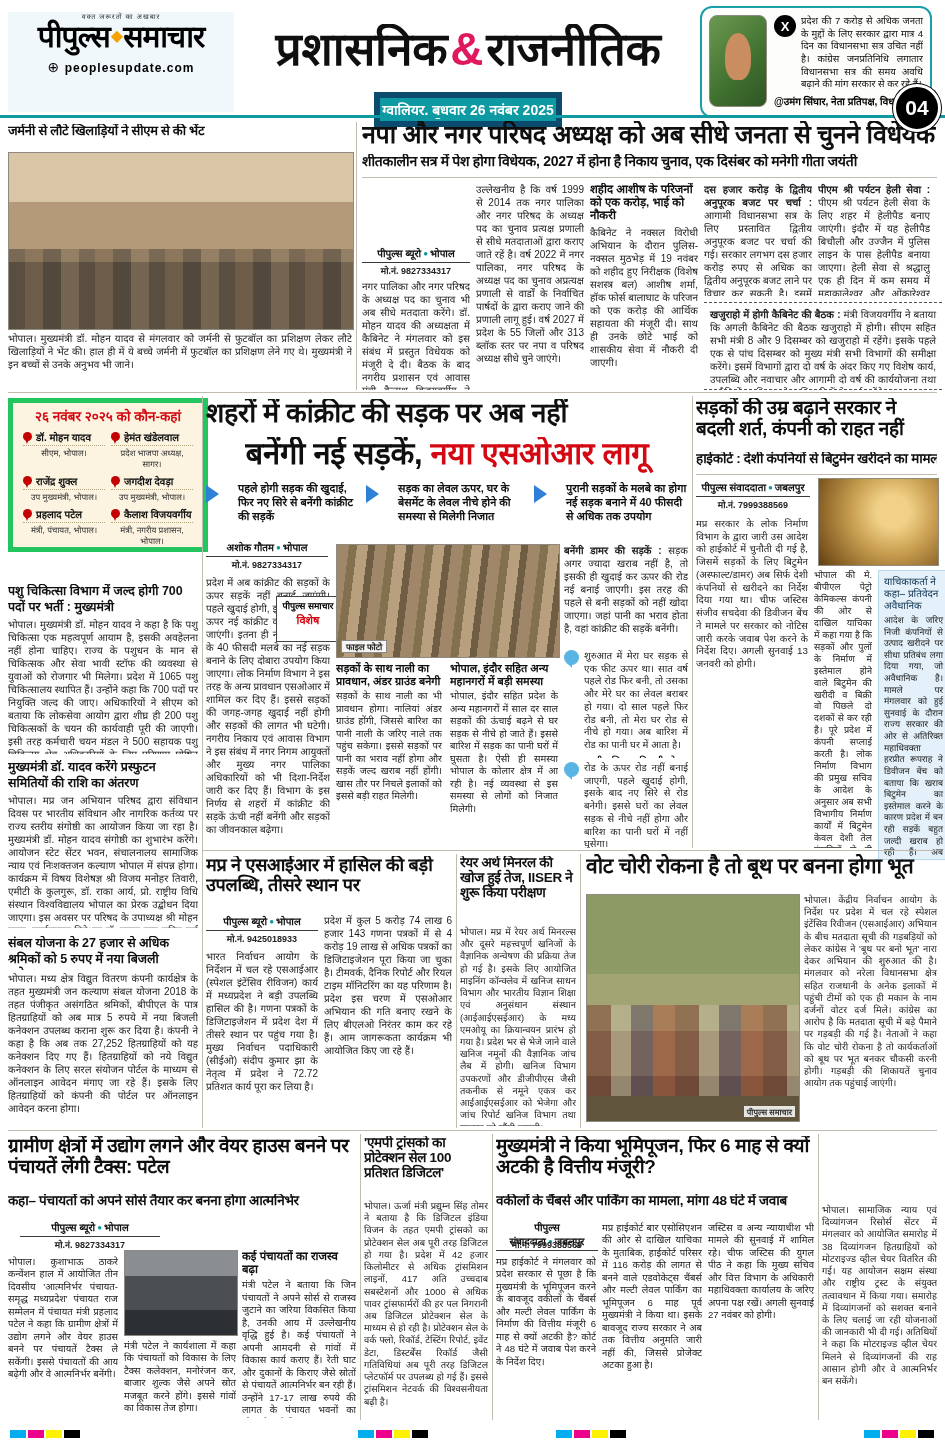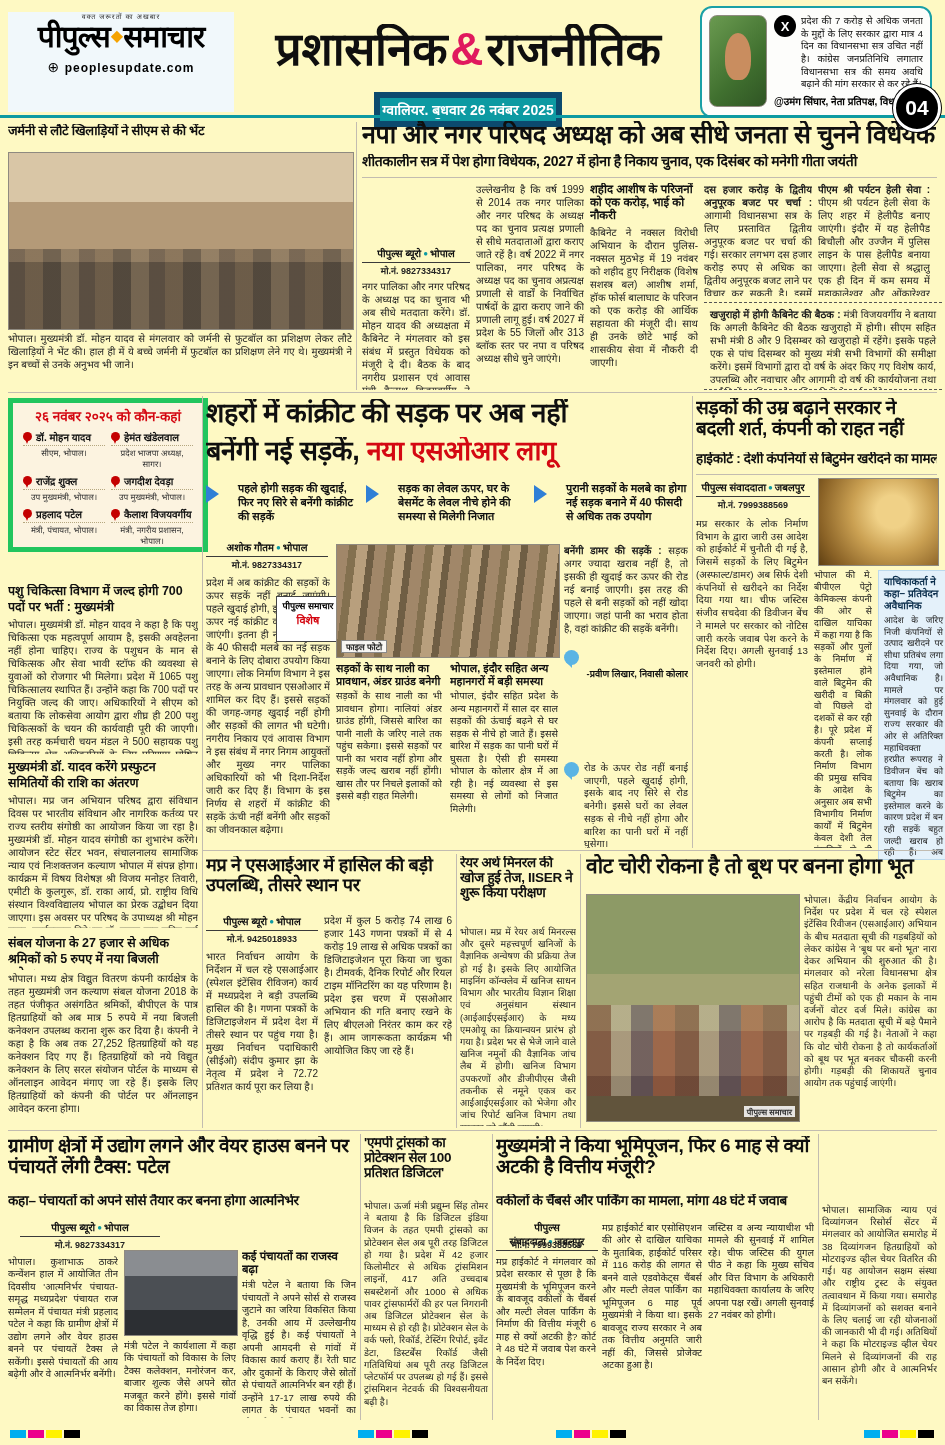--- a/index.html
+++ b/index.html
@@ -1,16 +1,16 @@
 <!DOCTYPE html>
 <html><head>
 <meta charset="utf-8">
 <style>
   html,body{margin:0;padding:0;background:#9a9a9a;}
-  .page{position:relative;width:945px;height:1445px;background:#fef9c3;overflow:hidden;
+  .page{position:relative;width:945px;height:1445px;background:#ffffff;overflow:hidden;
         font-family:"Liberation Sans","DejaVu Sans",sans-serif;color:#1a1a1a;}
   .abs{position:absolute;overflow:hidden;}
   .j{font-size:10px;line-height:1.3;text-align:justify;color:#1d1d1d;}
   .hl{font-weight:bold;color:#0f0f0f;letter-spacing:-0.3px;line-height:1.1;}
   .nowrap{white-space:nowrap;}
   .red{color:#d40812;} .blue{color:#1659b5;}
   .rule-teal{background:#0d9aa2;}
   .byline{font-size:10px;font-weight:bold;text-align:center;border-bottom:1.5px solid #3a3a3a;padding-bottom:2px;color:#111;}
   .byline .dot{color:#0d9aa2;font-size:8px;vertical-align:1px;padding:0 2px;}
   .phone{font-size:9px;text-align:center;color:#222;margin-top:2px;font-weight:bold;}
@@ -61,21 +61,21 @@
   .ww-box{background:#fcf3e0;border:5px solid #22c55e;}
   .ww-title{color:#d40812;font-weight:bold;font-size:13.5px;text-align:center;padding:4px 0 3px;}
   .ww-grid{display:grid;grid-template-columns:1fr 1fr;column-gap:6px;row-gap:5px;padding:2px 10px;}
   .ww-ent{border-left:0;}
   .ww-name{display:flex;gap:4px;font-size:10px;font-weight:bold;justify-content:flex-start;color:#111;}
   .ww-role{font-size:8.3px;color:#333;border-top:1px dotted #b5a77f;margin-top:1px;padding-top:1px;text-align:center;}
   .saar-h{font-size:21px;font-weight:bold;text-align:center;letter-spacing:-0.5px;}
   .saar-item-h{font-size:12.5px;font-weight:bold;line-height:1.25;color:#111;}
   .khaj{border-top:1.5px dashed #555;border-bottom:1.5px dashed #555;padding:5px 6px;}
   .bluebox{background:#e4f1fa;border:1px solid #bcd9ec;padding:5px;}
-  .bluebox .bh{font-size:10px;font-weight:bold;line-height:1.2;margin-bottom:3px;color:#0c2f4d;}
+  .bluebox .bh{font-size:10px;font-weight:normal;line-height:1.2;margin-bottom:3px;color:#0c2f4d;}
   .bluebox .bb{font-size:8.8px;line-height:1.32;text-align:justify;color:#1d1d1d;}
   .kicker{border-bottom:1.5px dashed #888;display:flex;gap:5px;padding-bottom:3px;}
   .kicker .kname{font-size:13px;font-weight:bold;color:#111;line-height:1.1;}
   .kicker .klabel{font-size:16px;font-weight:bold;color:#d40812;line-height:1.15;}
   .badge-sp{border:1.5px solid #444;background:#fff;text-align:center;padding:2px 3px;}
   .badge-sp .b1{font-size:9px;font-weight:bold;color:#000;}
   .badge-sp .b2{font-size:11px;font-weight:bold;color:#d40812;}
   .regbar{display:flex;gap:2px;}
   .regbar span{width:16px;height:8px;display:inline-block;}
   .rc{background:#00aeef;} .rm{background:#ec008c;} .ry{background:#fff200;} .rk{background:#000;}
@@ -211,21 +211,21 @@
   <div class="abs saar-item-h" style="left:8px;top:584px;width:190px;height:32px;">पशु चिकित्सा विभाग में जल्द होगी 700 पदों पर भर्ती : मुख्यमंत्री</div>
   <div class="abs j" style="left:8px;top:618px;width:190px;height:136px;">भोपाल। मुख्यमंत्री डॉ. मोहन यादव ने कहा है कि पशु चिकित्सा एक महत्वपूर्ण आयाम है, इसकी अवहेलना नहीं होना चाहिए। राज्य के पशुधन के मान से चिकित्सक और सेवा भावी स्टॉफ की व्यवस्था से युवाओं को रोजगार भी मिलेगा। प्रदेश में 1065 पशु चिकित्सालय स्थापित हैं। उन्होंने कहा कि 700 पदों पर नियुक्ति जल्द की जाए। अधिकारियों ने सीएम को बताया कि लोकसेवा आयोग द्वारा शीघ्र ही 200 पशु चिकित्सकों के चयन की कार्यवाही पूरी की जाएगी। इसी तरह कर्मचारी चयन मंडल ने 500 सहायक पशु चिकित्सा क्षेत्र अधिकारियों के लिए परिणाम घोषित किए हैं।</div>
   <div class="abs saar-item-h" style="left:8px;top:760px;width:190px;height:32px;">मुख्यमंत्री डॉ. यादव करेंगे प्रस्फुटन समितियों की राशि का अंतरण</div>
   <div class="abs j" style="left:8px;top:794px;width:190px;height:134px;">भोपाल। मप्र जन अभियान परिषद द्वारा संविधान दिवस पर भारतीय संविधान और नागरिक कर्तव्य पर राज्य स्तरीय संगोष्ठी का आयोजन किया जा रहा है। मुख्यमंत्री डॉ. मोहन यादव संगोष्ठी का शुभारंभ करेंगे। आयोजन स्टेट सेंटर भवन, संचालनालय सामाजिक न्याय एवं निःशक्तजन कल्याण भोपाल में संपन्न होगा। कार्यक्रम में विषय विशेषज्ञ श्री विजय मनोहर तिवारी, एमीटी के कुलगुरू, डॉ. राका आर्य, प्रो. राष्ट्रीय विधि संस्थान विश्वविद्यालय भोपाल का प्रेरक उद्बोधन दिया जाएगा। इस अवसर पर परिषद के उपाध्यक्ष श्री मोहन नागर, कार्यपालक निदेशक डॉ. बकुल लाड़ सहित कई प्रबुद्धजन उपस्थित रहेंगे।</div>
   <div class="abs saar-item-h" style="left:8px;top:936px;width:190px;height:34px;">संबल योजना के 27 हजार से अधिक श्रमिकों को 5 रुपए में नया बिजली कनेक्शन</div>
   <div class="abs j" style="left:8px;top:972px;width:190px;height:152px;">भोपाल। मध्य क्षेत्र विद्युत वितरण कंपनी कार्यक्षेत्र के तहत मुख्यमंत्री जन कल्याण संबल योजना 2018 के तहत पंजीकृत असंगठित श्रमिकों, बीपीएल के पात्र हितग्राहियों को अब मात्र 5 रुपये में नया बिजली कनेक्शन उपलब्ध कराना शुरू कर दिया है। कंपनी ने कहा है कि अब तक 27,252 हितग्राहियों को यह कनेक्शन दिए गए हैं। हितग्राहियों को नये विद्युत कनेक्शन के लिए सरल संयोजन पोर्टल के माध्यम से ऑनलाइन आवेदन मंगाए जा रहे हैं। इसके लिए हितग्राहियों को कंपनी की पोर्टल पर ऑनलाइन आवेदन करना होगा।</div>
 
   <div class="vr" style="left:202px;top:396px;height:732px;"></div>
 
   <div class="abs hl nowrap" style="left:206px;top:399px;width:482px;height:36px;font-size:27px;">शहरों में कांक्रीट की सड़क पर अब नहीं</div>
-  <div class="abs hl nowrap" style="left:206px;top:437px;width:482px;height:36px;font-size:27px;">
+  <div class="abs hl nowrap" style="left:206px;top:437px;width:482px;height:36px;font-size:31px;text-align:center;">
     <span>बनेंगी नई सड़कें,</span>
     <span class="red">नया एसओआर लागू</span>
   </div>
   <div class="abs bullet" style="left:206px;top:482px;width:150px;height:48px;">
       <span class="tri"></span>
       <span class="bt">पहले होगी सड़क की खुदाई, फिर नए सिरे से बनेंगी कांक्रीट की सड़कें</span>
     </div>
   <div class="abs bullet" style="left:366px;top:482px;width:158px;height:48px;">
       <span class="tri"></span>
       <span class="bt">सड़क का लेवल ऊपर, घर के बेसमेंट के लेवल नीचे होने की समस्या से मिलेगी निजात</span>
@@ -255,20 +255,21 @@
     <div class="j" style="font-size:9.6px;">भोपाल, इंदौर सहित प्रदेश के अन्य महानगरों में साल दर साल सड़कों की ऊंचाई बढ़ने से घर सड़क से नीचे हो जाते हैं। इससे बारिश में सड़क का पानी घरों में घुसता है। ऐसी ही समस्या भोपाल के कोलार क्षेत्र में आ रही है। नई व्यवस्था से इस समस्या से लोगों को निजात मिलेगी।</div>
   </div>
 
   <div class="abs j" style="left:564px;top:544px;width:124px;height:100px;">
     <span class="lead-bold">बनेंगी डामर की सड़कें :</span>
     <span>सड़क अगर ज्यादा खराब नहीं है, तो इसकी ही खुदाई कर ऊपर की रोड नई बनाई जाएगी। इस तरह की पहले से बनी सड़कों को नहीं खोदा जाएगा। जहां पानी का भराव होता है, वहां कांक्रीट की सड़कें बनेंगी।</span>
   </div>
   <div class="abs" style="left:564px;top:650px;width:124px;height:108px;">
     <div class="quote">
         <span class="qmark"></span>
+        <span class="qt">शुरुआत में मेरा घर सड़क से एक फीट ऊपर था। सात वर्ष पहले रोड फिर बनी, तो उसका और मेरे घर का लेवल बराबर हो गया। दो साल पहले फिर रोड बनी, तो मेरा घर रोड से नीचे हो गया। अब बारिश में रोड का पानी घर में आता है।</span>
       </div>
     <div class="qattr">-प्रवीण लिखार, निवासी कोलार</div>
   </div>
   <div class="abs" style="left:564px;top:762px;width:124px;height:86px;">
     <div class="quote">
         <span class="qmark"></span>
         <span class="qt">रोड के ऊपर रोड नहीं बनाई जाएगी, पहले खुदाई होगी, इसके बाद नए सिरे से रोड बनेगी। इससे घरों का लेवल सड़क से नीचे नहीं होगा और बारिश का पानी घरों में नहीं घुसेगा।</span>
       </div>
 
   </div>

